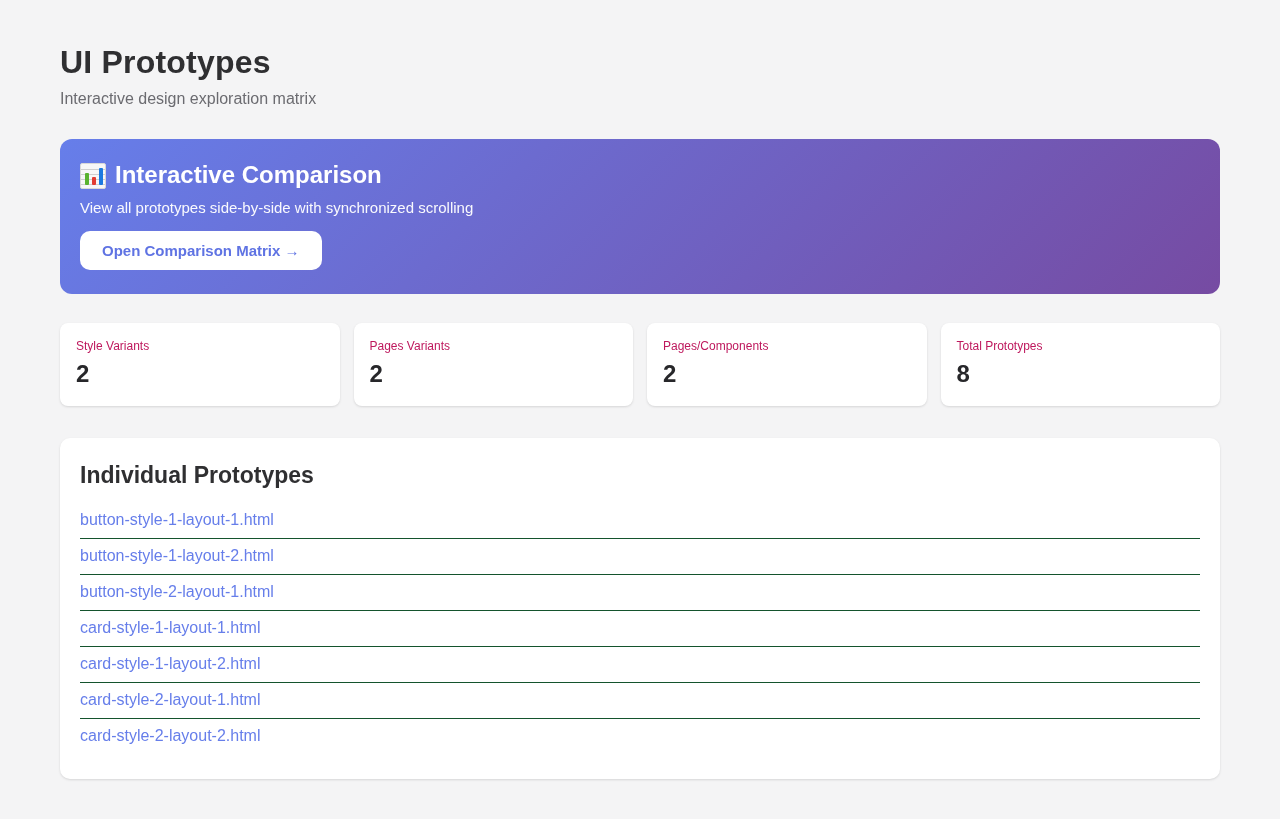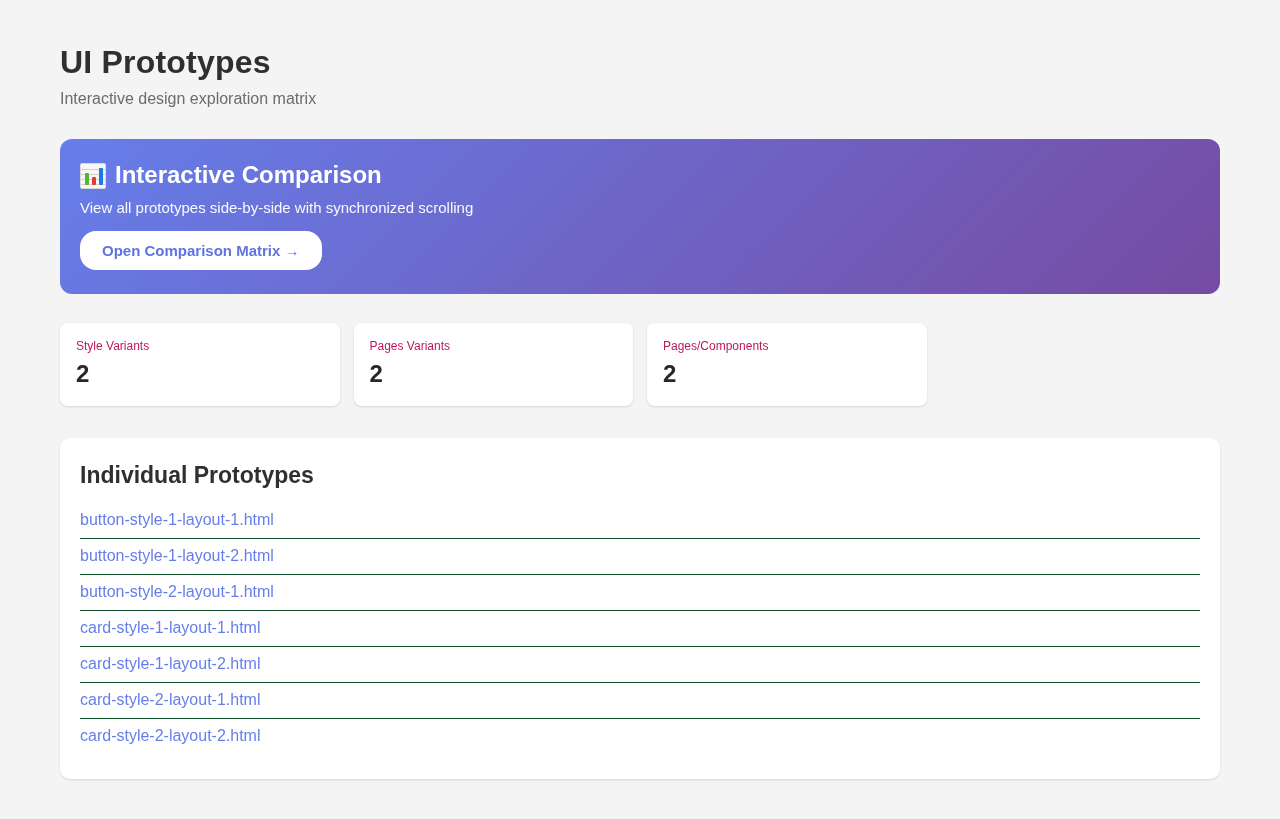--- a/index.html
+++ b/index.html
@@ -67,21 +67,21 @@
     margin-bottom: 15px;
   }
   .banner-button {
     display: inline-block;
     background: #ffffff;
     color: #5f73e3;
     font-family: "Liberation Sans", "DejaVu Sans", sans-serif;
     font-size: 15px;
     font-weight: 700;
     border: none;
-    border-radius: 16px;
+    border-radius: 10px;
     padding: 11px 22px;
     cursor: pointer;
     text-decoration: none;
   }
   .stats-row {
     display: grid;
     grid-template-columns: repeat(4, 1fr);
     gap: 14px;
     margin-bottom: 32px;
   }
@@ -153,20 +153,24 @@
       <div class="stat-value">2</div>
     </div>
     <div class="stat-card">
       <div class="stat-label">Pages Variants</div>
       <div class="stat-value">2</div>
     </div>
     <div class="stat-card">
       <div class="stat-label">Pages/Components</div>
       <div class="stat-value">2</div>
     </div>
+    <div class="stat-card">
+      <div class="stat-label">Total Prototypes</div>
+      <div class="stat-value">8</div>
+    </div>
   </div>
 
   <div class="prototypes-card">
     <h2 class="section-title">Individual Prototypes</h2>
     <ul class="file-list">
       <li class="file-row">
         <a class="file-link">button-style-1-layout-1.html</a>
       </li>
       <li class="file-row">
         <a class="file-link">button-style-1-layout-2.html</a>

